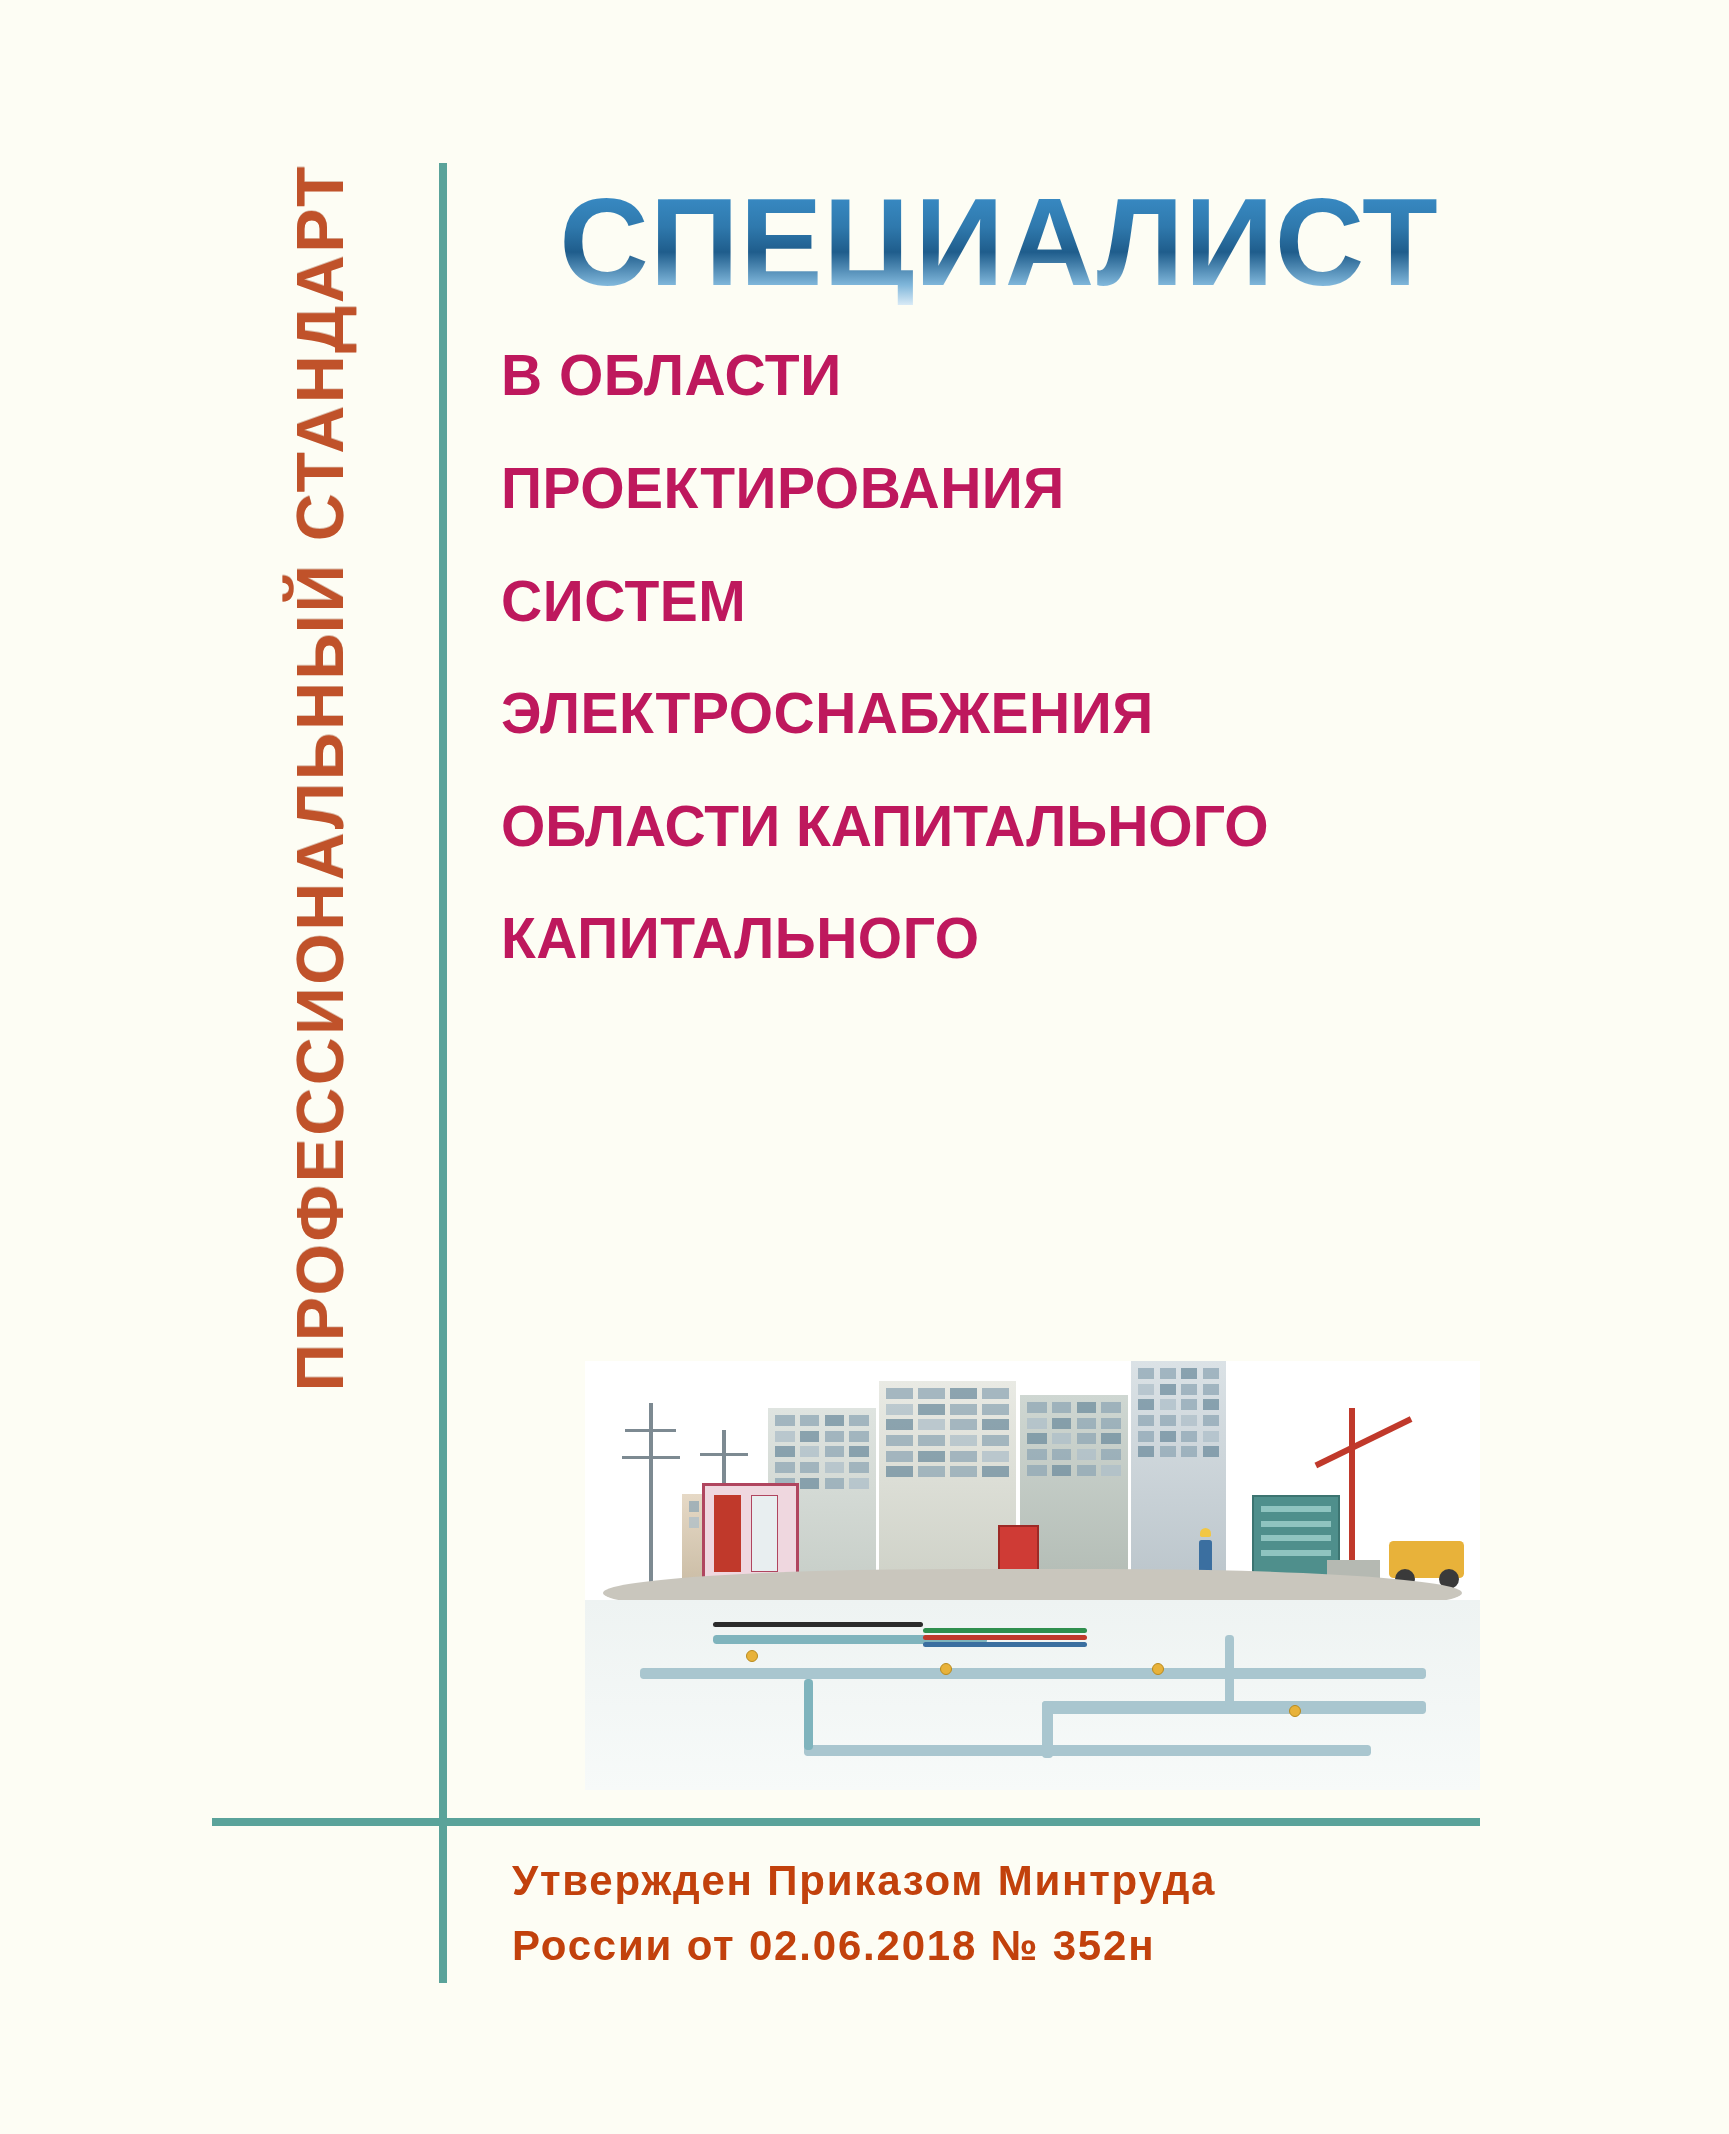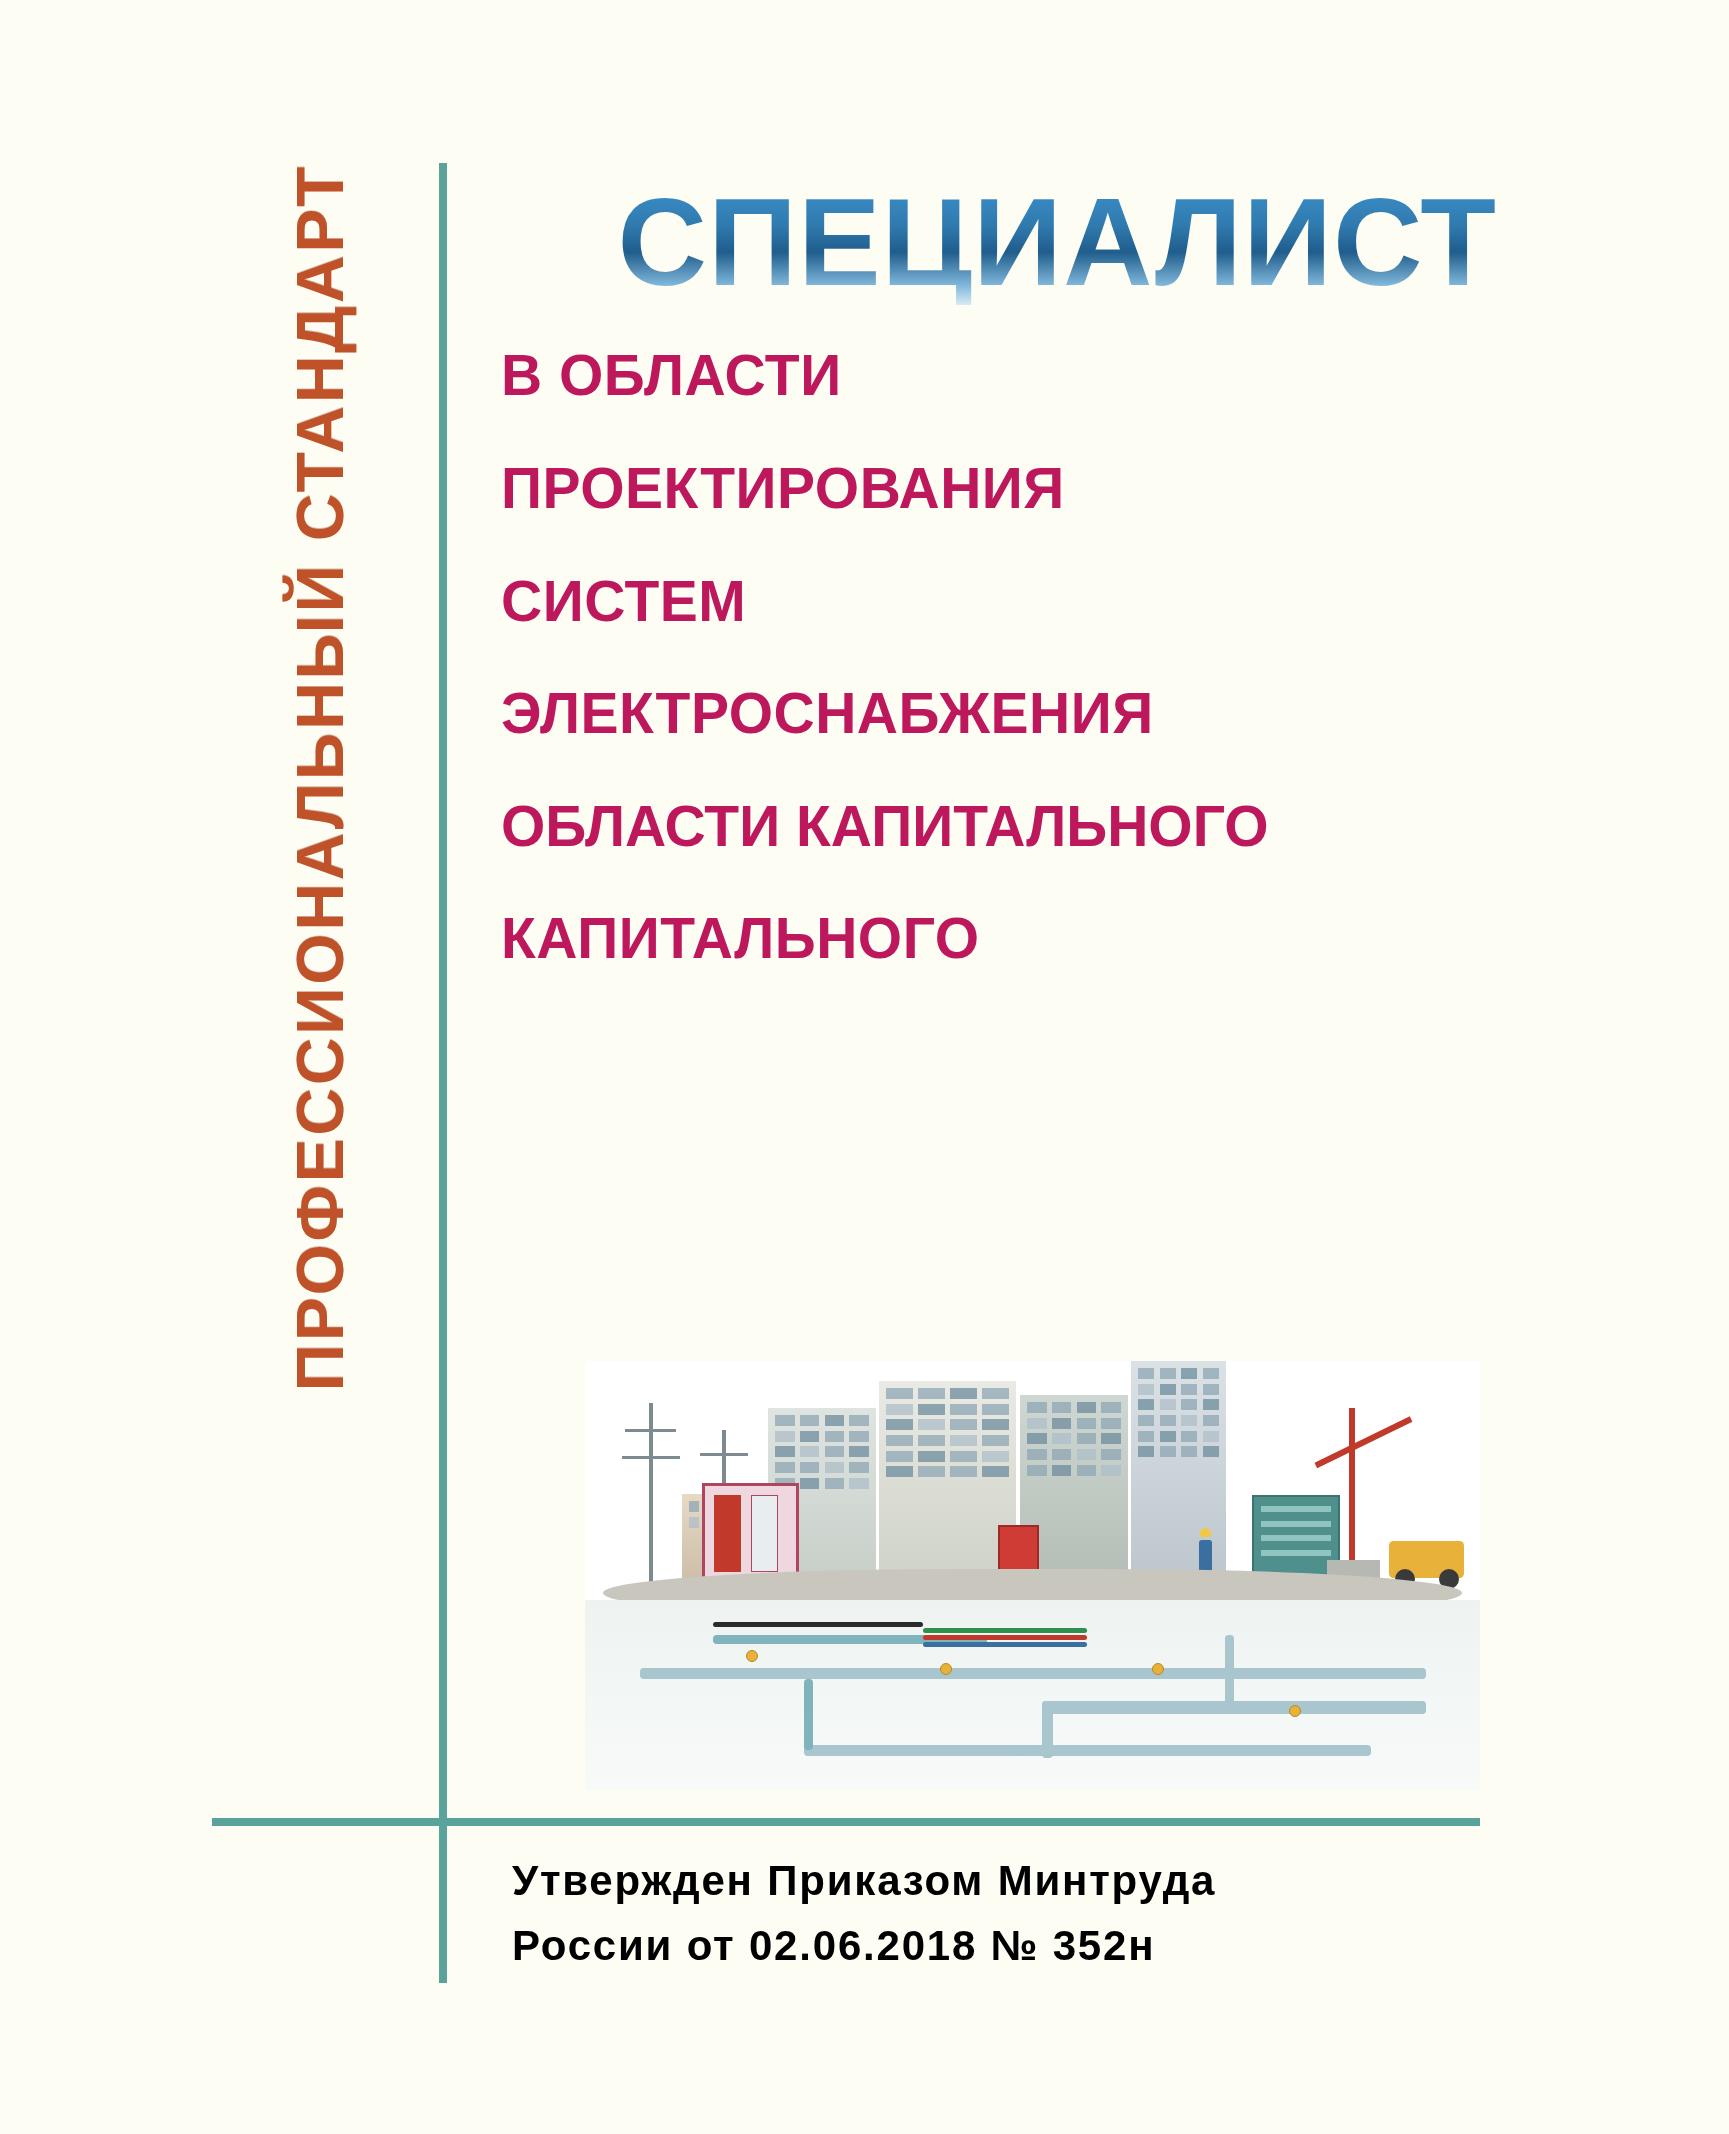--- a/index.html
+++ b/index.html
@@ -77,21 +77,21 @@
     font-family: "Liberation Sans", sans-serif;
     font-weight: bold;
     font-size: 124px;
     line-height: 1.02;
     letter-spacing: 0.9px;
     color: #2a72a8;
     background: linear-gradient(180deg, #3d93cf 0%, #2f79ad 38%, #1f5d8c 58%, #7fb6da 84%, #d8eaf6 100%);
     -webkit-background-clip: text;
     background-clip: text;
     color: transparent;
-    text-align: right;
+    text-align: center;
     margin: 0 0 40px 0;
     white-space: nowrap;
   }
 
   .title-lines {
     margin: 0;
     padding: 0;
     list-style: none;
   }
   .title-lines li {
@@ -331,21 +331,21 @@
     left: 512px;
     top: 1855px;
     width: 969px;
   }
   .footer p {
     margin: 0 0 12.8px 0;
     font-family: "Liberation Sans", sans-serif;
     font-weight: bold;
     font-size: 42px;
     letter-spacing: 1.8px;
-    color: #000000;
+    color: #c2410c;
     line-height: 1.25;
     white-space: nowrap;
   }
 </style>
 </head>
 <body>
 
 <div class="cover">
 
   <div class="spine">

